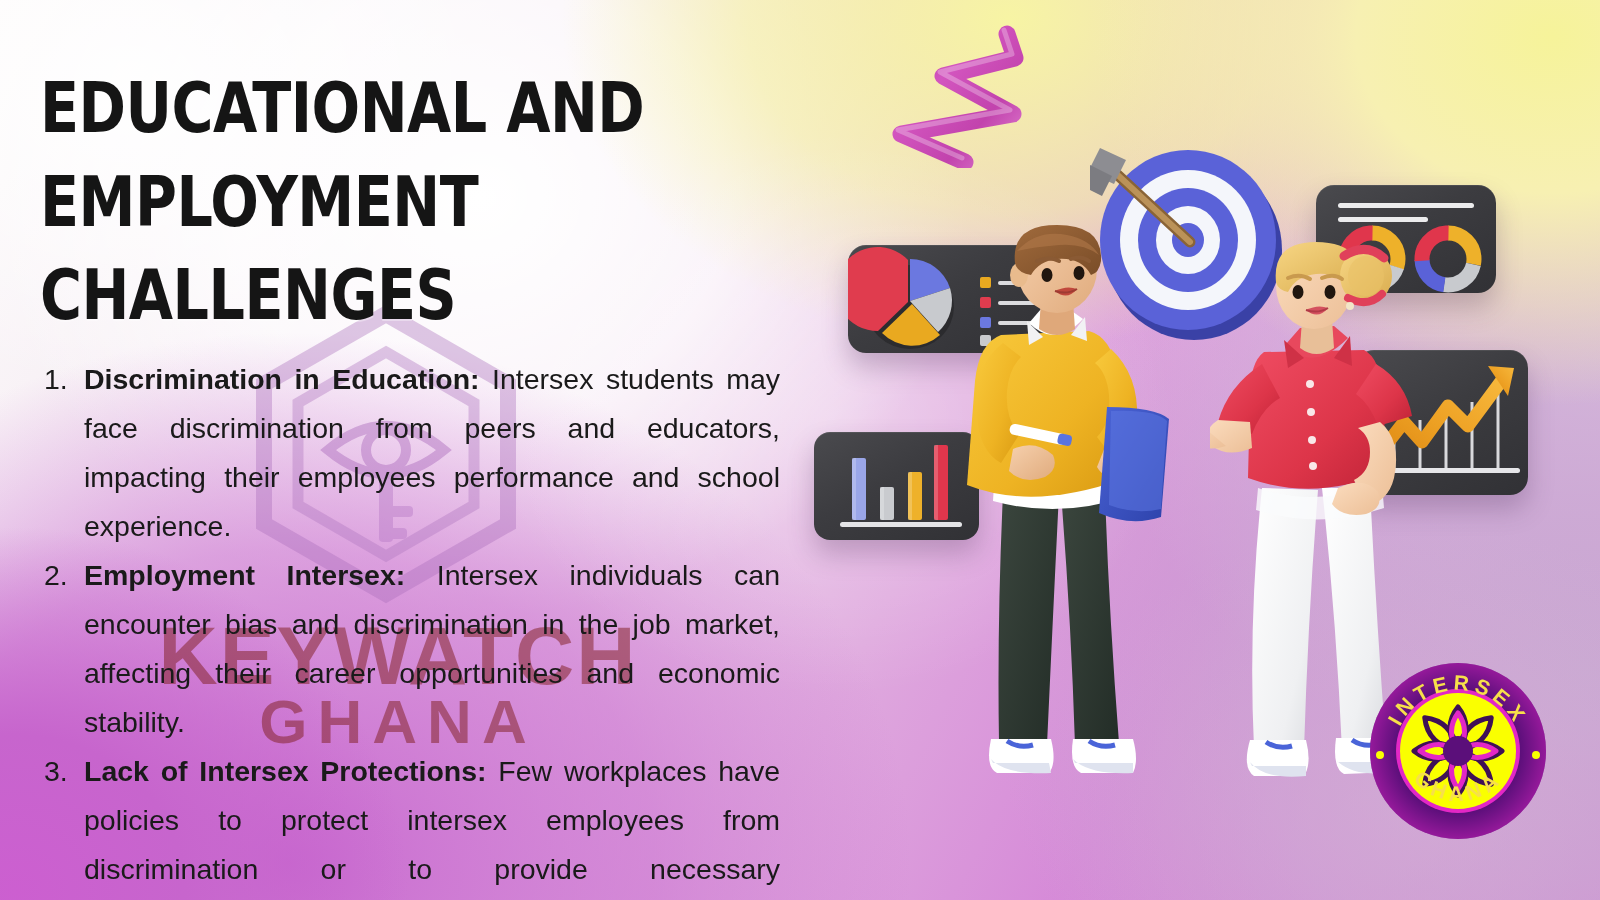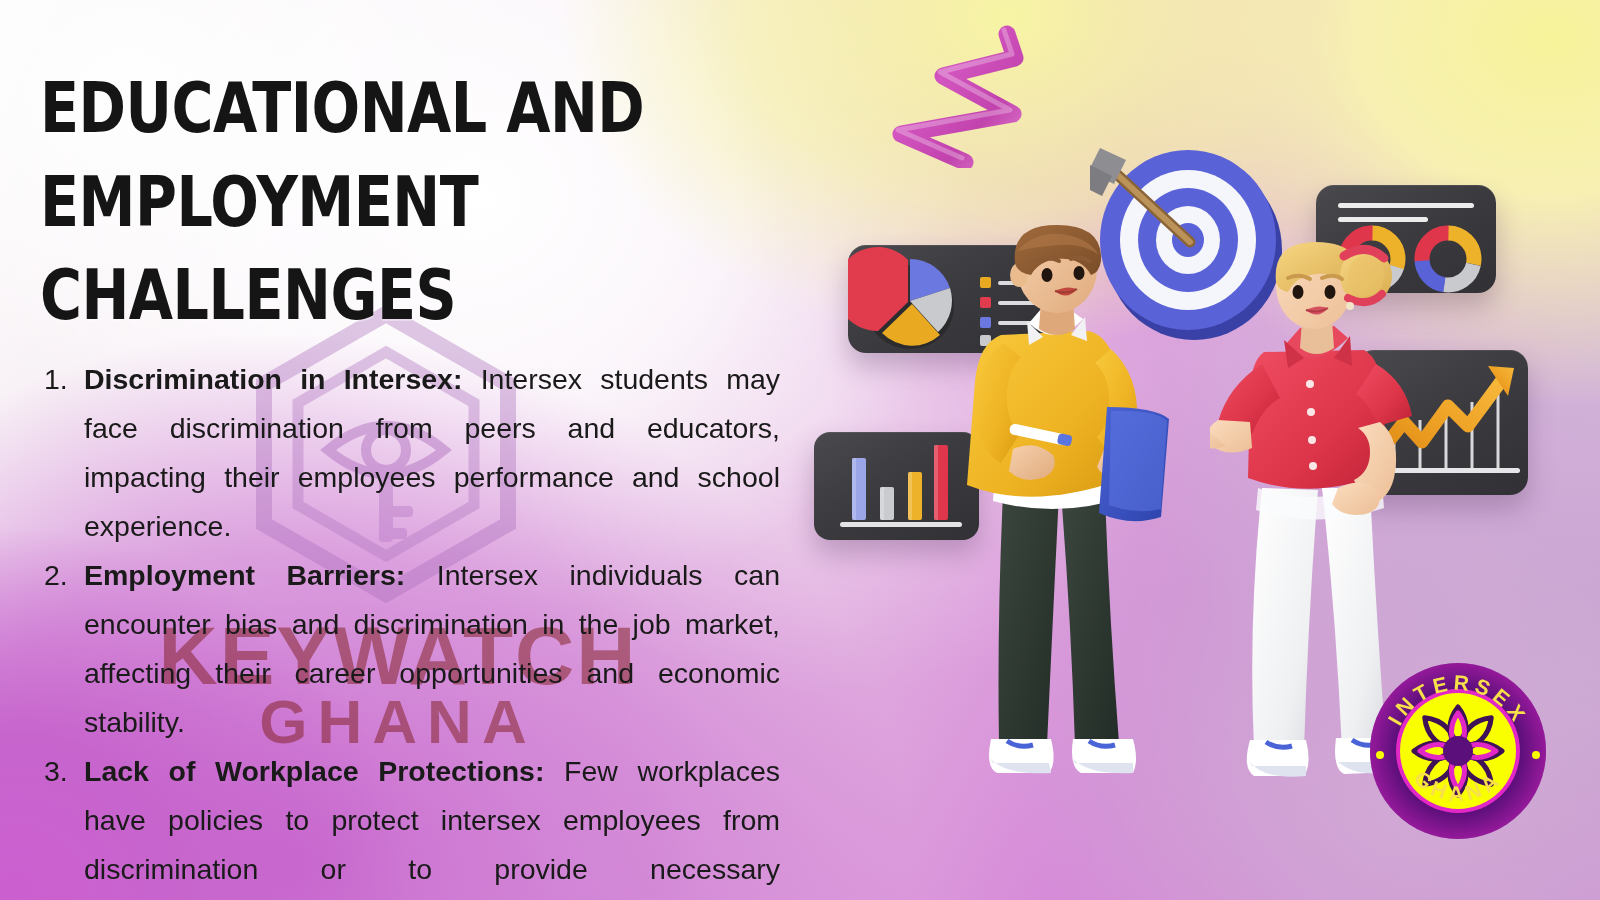--- a/index.html
+++ b/index.html
@@ -139,29 +139,29 @@
 </div>
 
 <div id="left-col">
 
   <div id="page-title">EDUCATIONAL AND
 EMPLOYMENT CHALLENGES</div>
 
   <ol id="challenge-list">
     <li>
       <span class="num">1.</span>
-      <b>Discrimination in Intersex:</b><span class="tail"> Intersex students may face discrimination from peers and educators, impacting their employees performance and school experience.</span>
+      <b>Discrimination in Education:</b><span class="tail"> Intersex students may face discrimination from peers and educators, impacting their employees performance and school experience.</span>
     </li>
     <li>
       <span class="num">2.</span>
-      <b>Employment Barriers:</b><span class="tail"> Intersex individuals can encounter bias and discrimination in the job market, affecting their career opportunities and economic stability.</span>
+      <b>Employment Intersex:</b><span class="tail"> Intersex individuals can encounter bias and discrimination in the job market, affecting their career opportunities and economic stability.</span>
     </li>
     <li>
       <span class="num">3.</span>
-      <b>Lack of Workplace Protections:</b><span class="tail"> Few workplaces have policies to protect intersex employees from discrimination or to provide necessary accommodations.</span>
+      <b>Lack of Intersex Protections:</b><span class="tail"> Few workplaces have policies to protect intersex employees from discrimination or to provide necessary accommodations.</span>
     </li>
   </ol>
 </div>
 
 <div id="illo">
 
   <svg id="squiggle" viewBox="0 0 180 150">
     <defs>
       <linearGradient id="sqg" x1="0" y1="0" x2="1" y2="1">
         <stop offset="0%" stop-color="#b23ba0"></stop>

